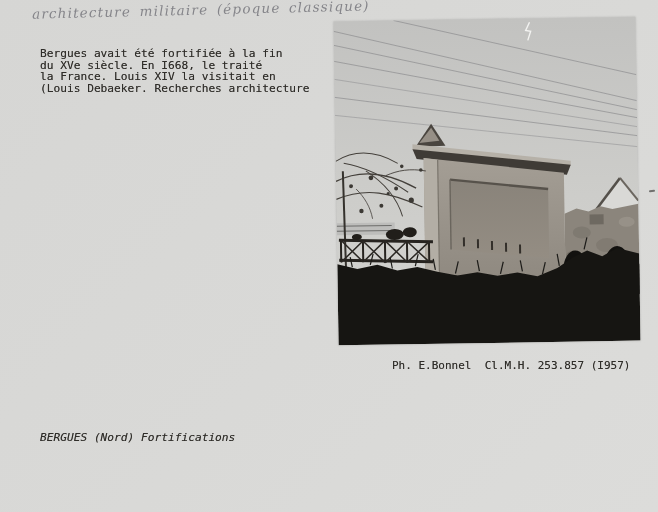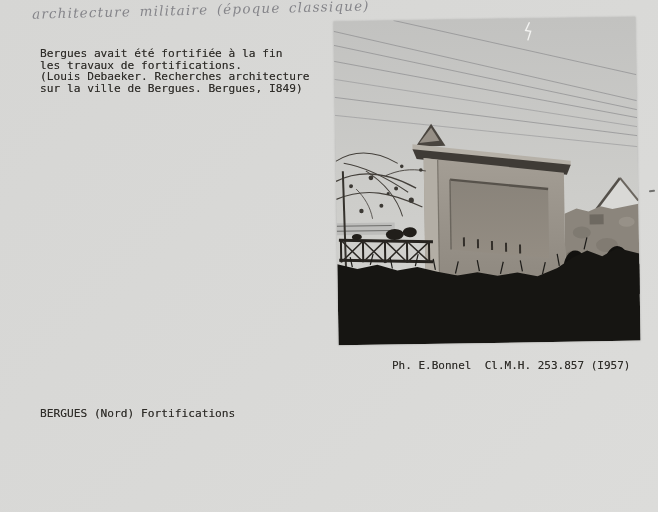--- a/index.html
+++ b/index.html
@@ -33,21 +33,21 @@
     text-shadow:0 0 .5px rgba(47,45,41,.55);
   }
   .description{
     position:absolute;left:40px;top:37px;margin-top:11px;
   }
   .caption{
     position:absolute;left:392px;top:360px;
     font-size:11px;
   }
   .label-block{
-    position:absolute;left:40px;top:408px;
+    position:absolute;left:40px;top:432px;font-style:italic;
   }
   .label-line{white-space:pre;}
   .label-indent{padding-left:16px;}
   .photo-wrap{
     position:absolute;left:336px;top:19px;width:302px;height:324px;
     transform:rotate(-0.9deg);
     box-shadow:0 0 2px rgba(60,60,58,.25);
     background:#c9c9c7;
   }
   .photo-wrap svg{display:block;width:302px;height:324px;}
@@ -60,23 +60,23 @@
 </style>
 </head>
 <body>
 
 <div class="card"></div>
 
 <div class="handwritten">architecture militaire (époque classique)</div>
 
 <div class="description">
   <div class="typed">Bergues avait été fortifiée à la fin</div>
-  <div class="typed">les travaux de fortifications.</div>
+  <div class="typed">du XVe siècle. En I668, le traité</div>
+  <div class="typed">la France. Louis XIV la visitait en</div>
   <div class="typed">(Louis Debaeker. Recherches architecture</div>
-  <div class="typed">sur la ville de Bergues. Bergues, I849)</div>
 </div>
 
 <div class="photo-wrap">
   <svg viewBox="0 0 302 324" preserveAspectRatio="none">
     <defs>
       <linearGradient id="sky" x1="0" y1="0" x2="0" y2="1">
         <stop offset="0" stop-color="#c2c2c0"></stop>
         <stop offset="0.55" stop-color="#cdcdca"></stop>
         <stop offset="1" stop-color="#d4d4d1"></stop>
       </linearGradient>

